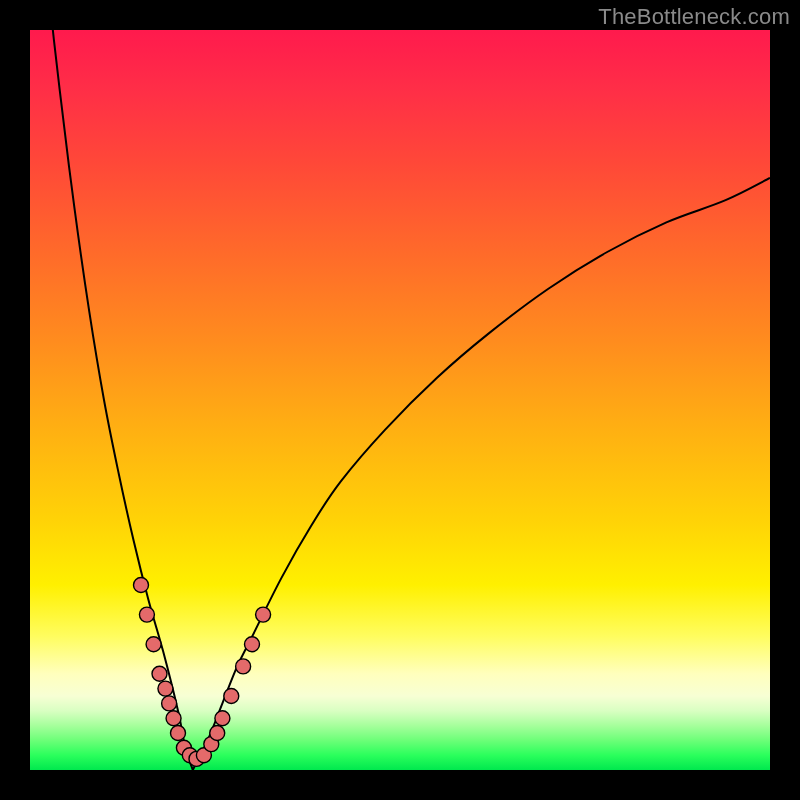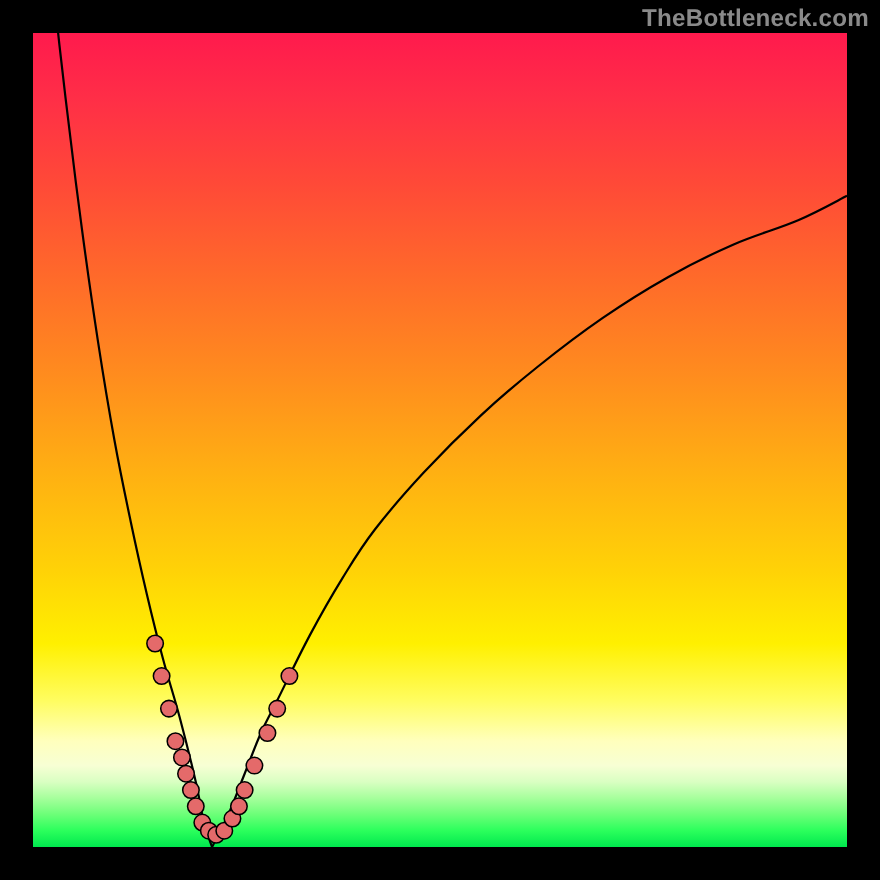--- a/index.html
+++ b/index.html
@@ -43,21 +43,21 @@
       #2bff5c 98%,
       #00e84e 100%
     );
   }
   .watermark {
     position: absolute;
     top: 4px;
     right: 10px;
     color: #8a8a8a;
     font-size: 22px;
-    font-weight: 700;
+    font-weight: 400;
     letter-spacing: 0.2px;
     user-select: none;
   }
   svg.overlay {
     position: absolute;
     left: 0;
     top: 0;
     width: 740px;
     height: 740px;
   }

